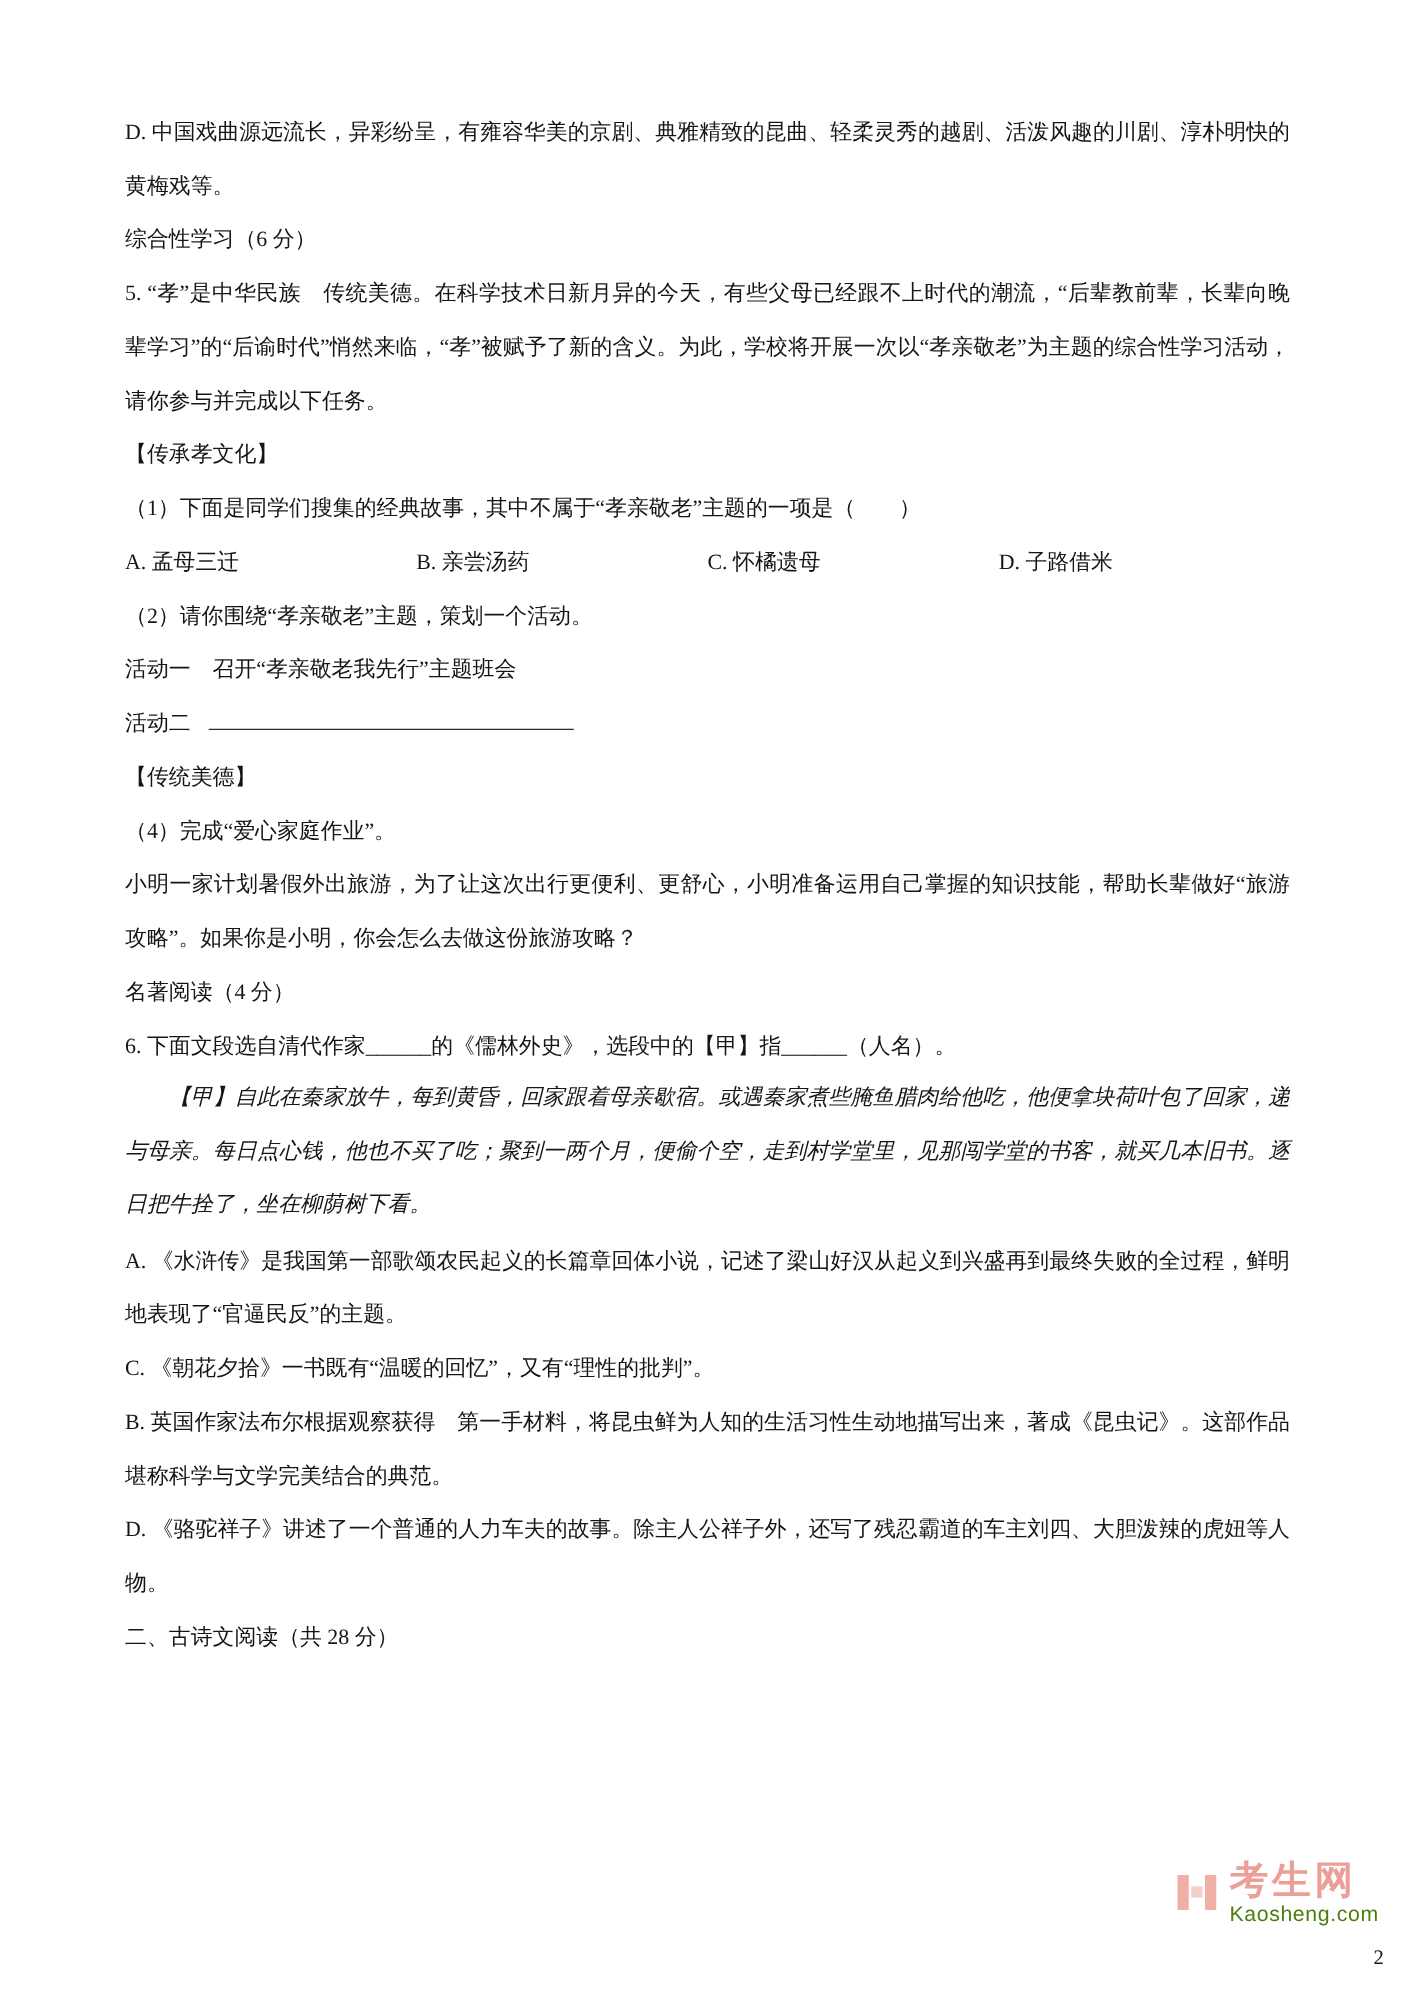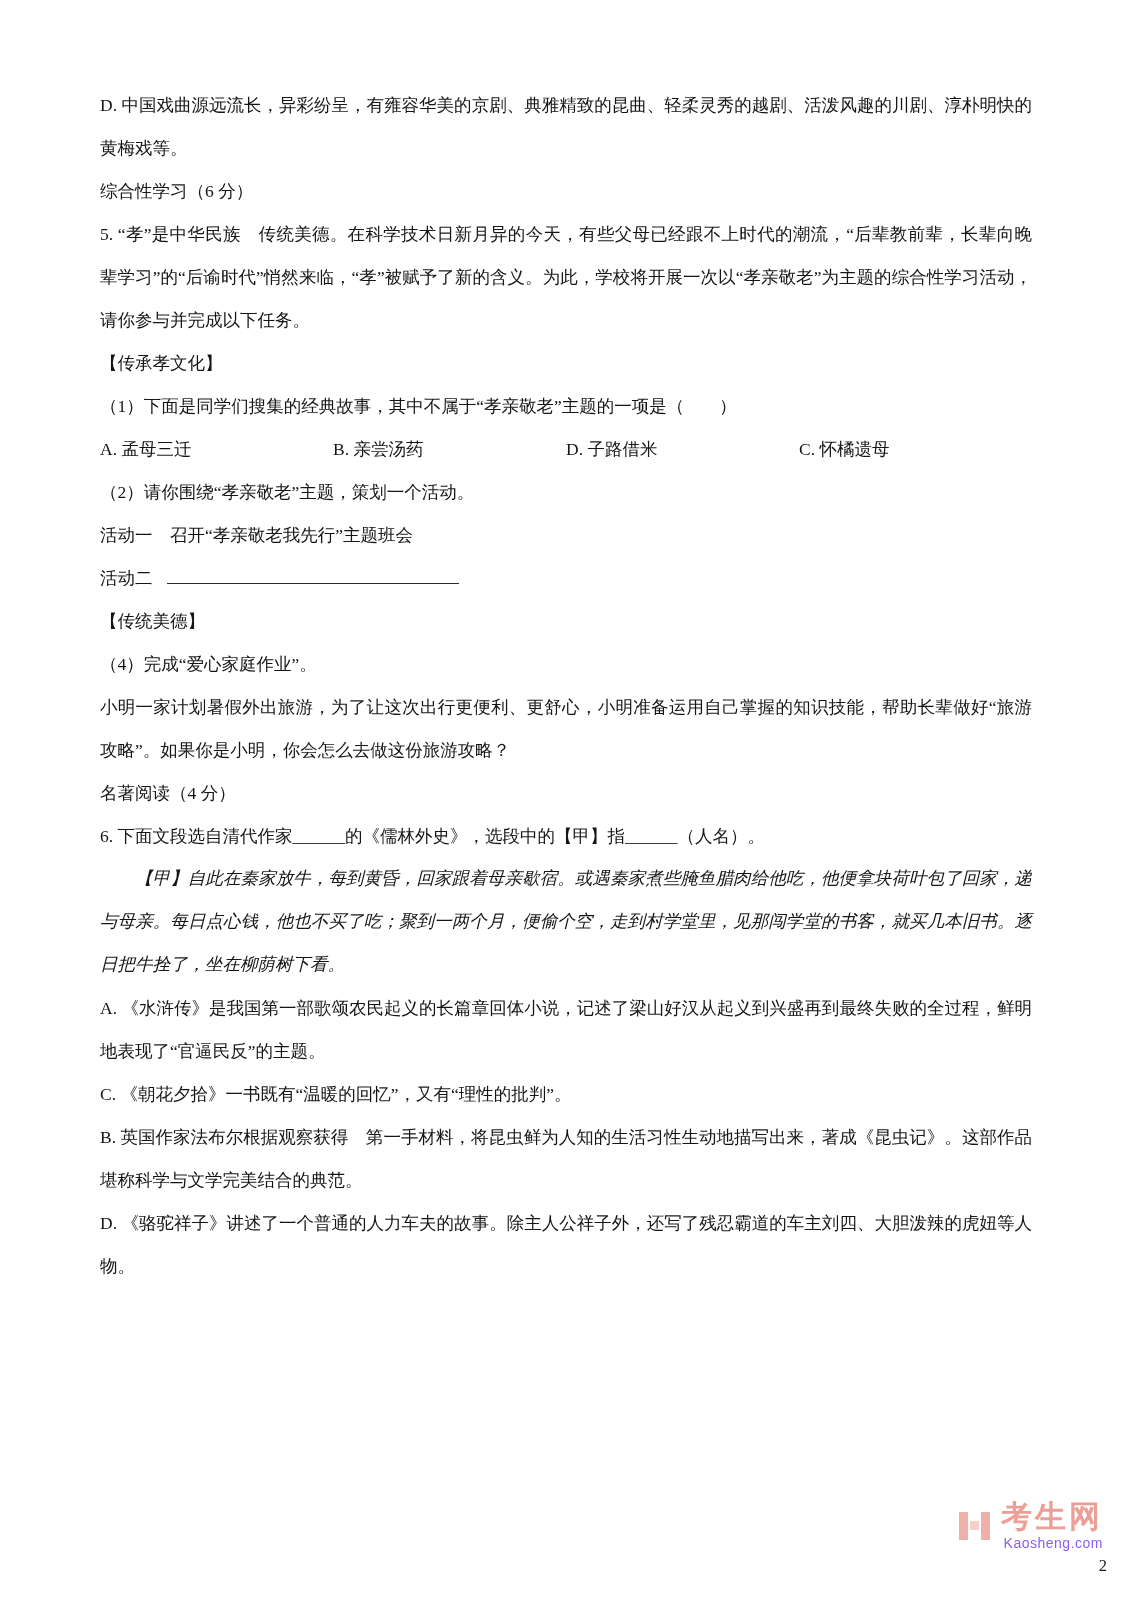--- a/index.html
+++ b/index.html
@@ -54,38 +54,38 @@
     display: inline-block;
     width: 292px;
     height: 14px;
     border-bottom: 1px solid #2a2a2a;
     margin-left: 14px;
     vertical-align: baseline;
   }
   .watermark {
     position: absolute;
     right: 28px;
-    bottom: 50px;
+    bottom: 60px;
     display: flex;
     align-items: center;
     gap: 8px;
     font-family: "Liberation Sans", sans-serif;
     user-select: none;
   }
   .wm-icon { display: block; }
   .wm-textcol { display: flex; flex-direction: column; line-height: 1; }
   .wm-name {
     font-size: 31px;
     font-weight: bold;
     color: #ec9f97;
     letter-spacing: 3px;
   }
   .wm-domain {
-    font-size: 14px;
-    color: #8b5cf6;
+    font-size: 17px;
+    color: #4d7c0f;
     margin-top: 4px;
     align-self: flex-end;
     letter-spacing: 0.5px;
   }
   .page-number {
     position: absolute;
     right: 24px;
     bottom: 24px;
     font-size: 16.5px;
     color: #1a1a1a;
@@ -104,22 +104,22 @@
 
     <p>5. “孝”是中华民族　传统美德。在科学技术日新月异的今天，有些父母已经跟不上时代的潮流，“后辈教前辈，长辈向晚辈学习”的“后谕时代”悄然来临，“孝”被赋予了新的含义。为此，学校将开展一次以“孝亲敬老”为主题的综合性学习活动，请你参与并完成以下任务。</p>
 
     <p>【传承孝文化】</p>
 
     <p>（1）下面是同学们搜集的经典故事，其中不属于“孝亲敬老”主题的一项是（　　）</p>
 
     <p class="opts-row">
       <span>A. 孟母三迁</span>
       <span>B. 亲尝汤药</span>
+      <span>C. 怀橘遗母</span>
       <span>D. 子路借米</span>
-      <span>C. 怀橘遗母</span>
     </p>
 
 
     <p>（2）请你围绕“孝亲敬老”主题，策划一个活动。</p>
 
     <p>活动一　召开“孝亲敬老我先行”主题班会</p>
 
     <p><span>活动二</span><span class="blank-line"></span></p>
 
     <p>【传统美德】</p>
@@ -136,20 +136,21 @@
 
 
     <p>A. 《水浒传》是我国第一部歌颂农民起义的长篇章回体小说，记述了梁山好汉从起义到兴盛再到最终失败的全过程，鲜明地表现了“官逼民反”的主题。</p>
 
     <p>C. 《朝花夕拾》一书既有“温暖的回忆”，又有“理性的批判”。</p>
 
     <p>B. 英国作家法布尔根据观察获得　第一手材料，将昆虫鲜为人知的生活习性生动地描写出来，著成《昆虫记》。这部作品堪称科学与文学完美结合的典范。</p>
 
     <p>D. 《骆驼祥子》讲述了一个普通的人力车夫的故事。除主人公祥子外，还写了残忍霸道的车主刘四、大胆泼辣的虎妞等人物。</p>
 
+    <h3 class="major-heading">二、古诗文阅读（共 28 分）</h3>
 
   </div>
 
   <div class="watermark">
     <svg class="wm-icon" width="36" height="38" viewBox="0 0 36 38" aria-hidden="true">
       <rect x="2" y="5" width="9" height="28" fill="#eeb0a9"></rect>
       <rect x="13" y="14" width="9" height="9" fill="#f5cfca"></rect>
       <rect x="24" y="5" width="9" height="28" fill="#eeb0a9"></rect>
     </svg>
     <span class="wm-textcol">

